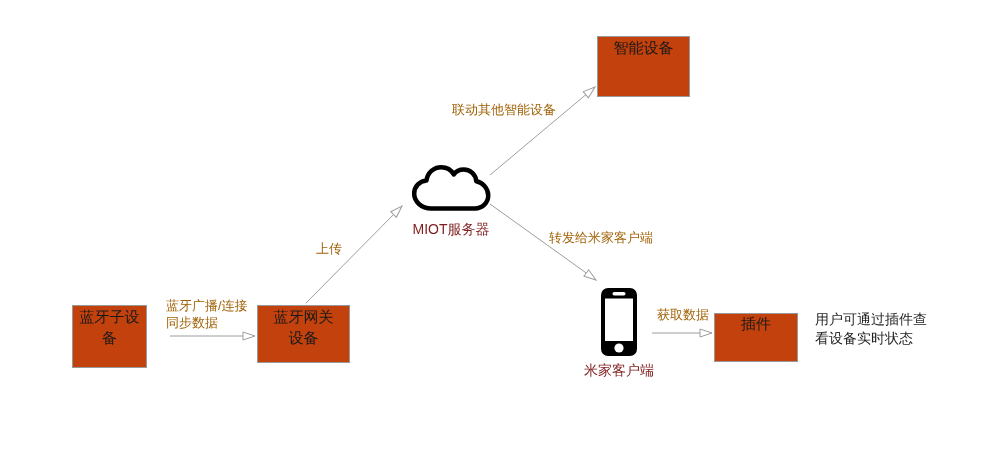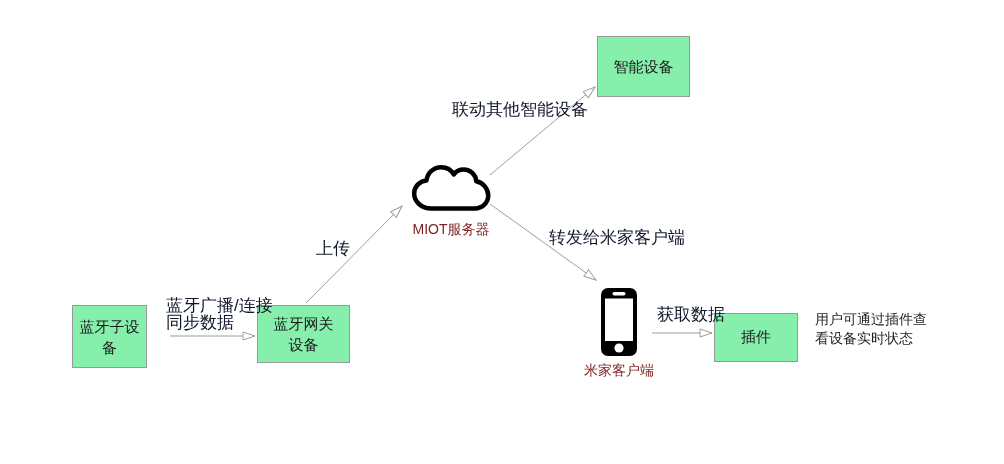--- a/index.html
+++ b/index.html
@@ -14,40 +14,39 @@
   }
   .edges-layer {
     position: absolute;
     left: 0; top: 0;
     width: 1004px; height: 464px;
     pointer-events: none;
   }
   .box {
     position: absolute;
     box-sizing: border-box;
-    background: #86efac;
+    background: #c2410c;
     border: 1px solid #999999;
     display: flex;
     flex-direction: column;
     align-items: center;
-    justify-content: center;
     font-size: 15px;
     line-height: 21px;
     color: #1a1a1a;
     text-align: center;
   }
   .node-bt-sub     { left: 72px;  top: 305px; width: 75px; height: 63px; }
   .node-gateway    { left: 257px; top: 305px; width: 93px; height: 58px; }
   .node-smart      { left: 597px; top: 36px;  width: 93px; height: 61px; }
   .node-plugin     { left: 714px; top: 313px; width: 84px; height: 49px; font-family: Liberation Serif, serif; }
   .edge-label {
     position: absolute;
-    font-size: 17px;
+    font-size: 13px;
     line-height: 17px;
-    color: #0f172a;
+    color: #a16207;
     white-space: nowrap;
   }
   .label-sync    { left: 166px; top: 297px; width: 94px; text-align: left; }
   .label-upload  { left: 316px; top: 240px; }
   .label-linkage { left: 452px; top: 101px; }
   .label-forward { left: 549px; top: 229px; }
   .label-fetch   { left: 657px; top: 306px; }
   .icon-wrap { position: absolute; }
   .cloud-wrap { left: 410px; top: 161px; width: 82px; height: 54px; }
   .phone-wrap { left: 600px; top: 287px; width: 38px; height: 70px; }

